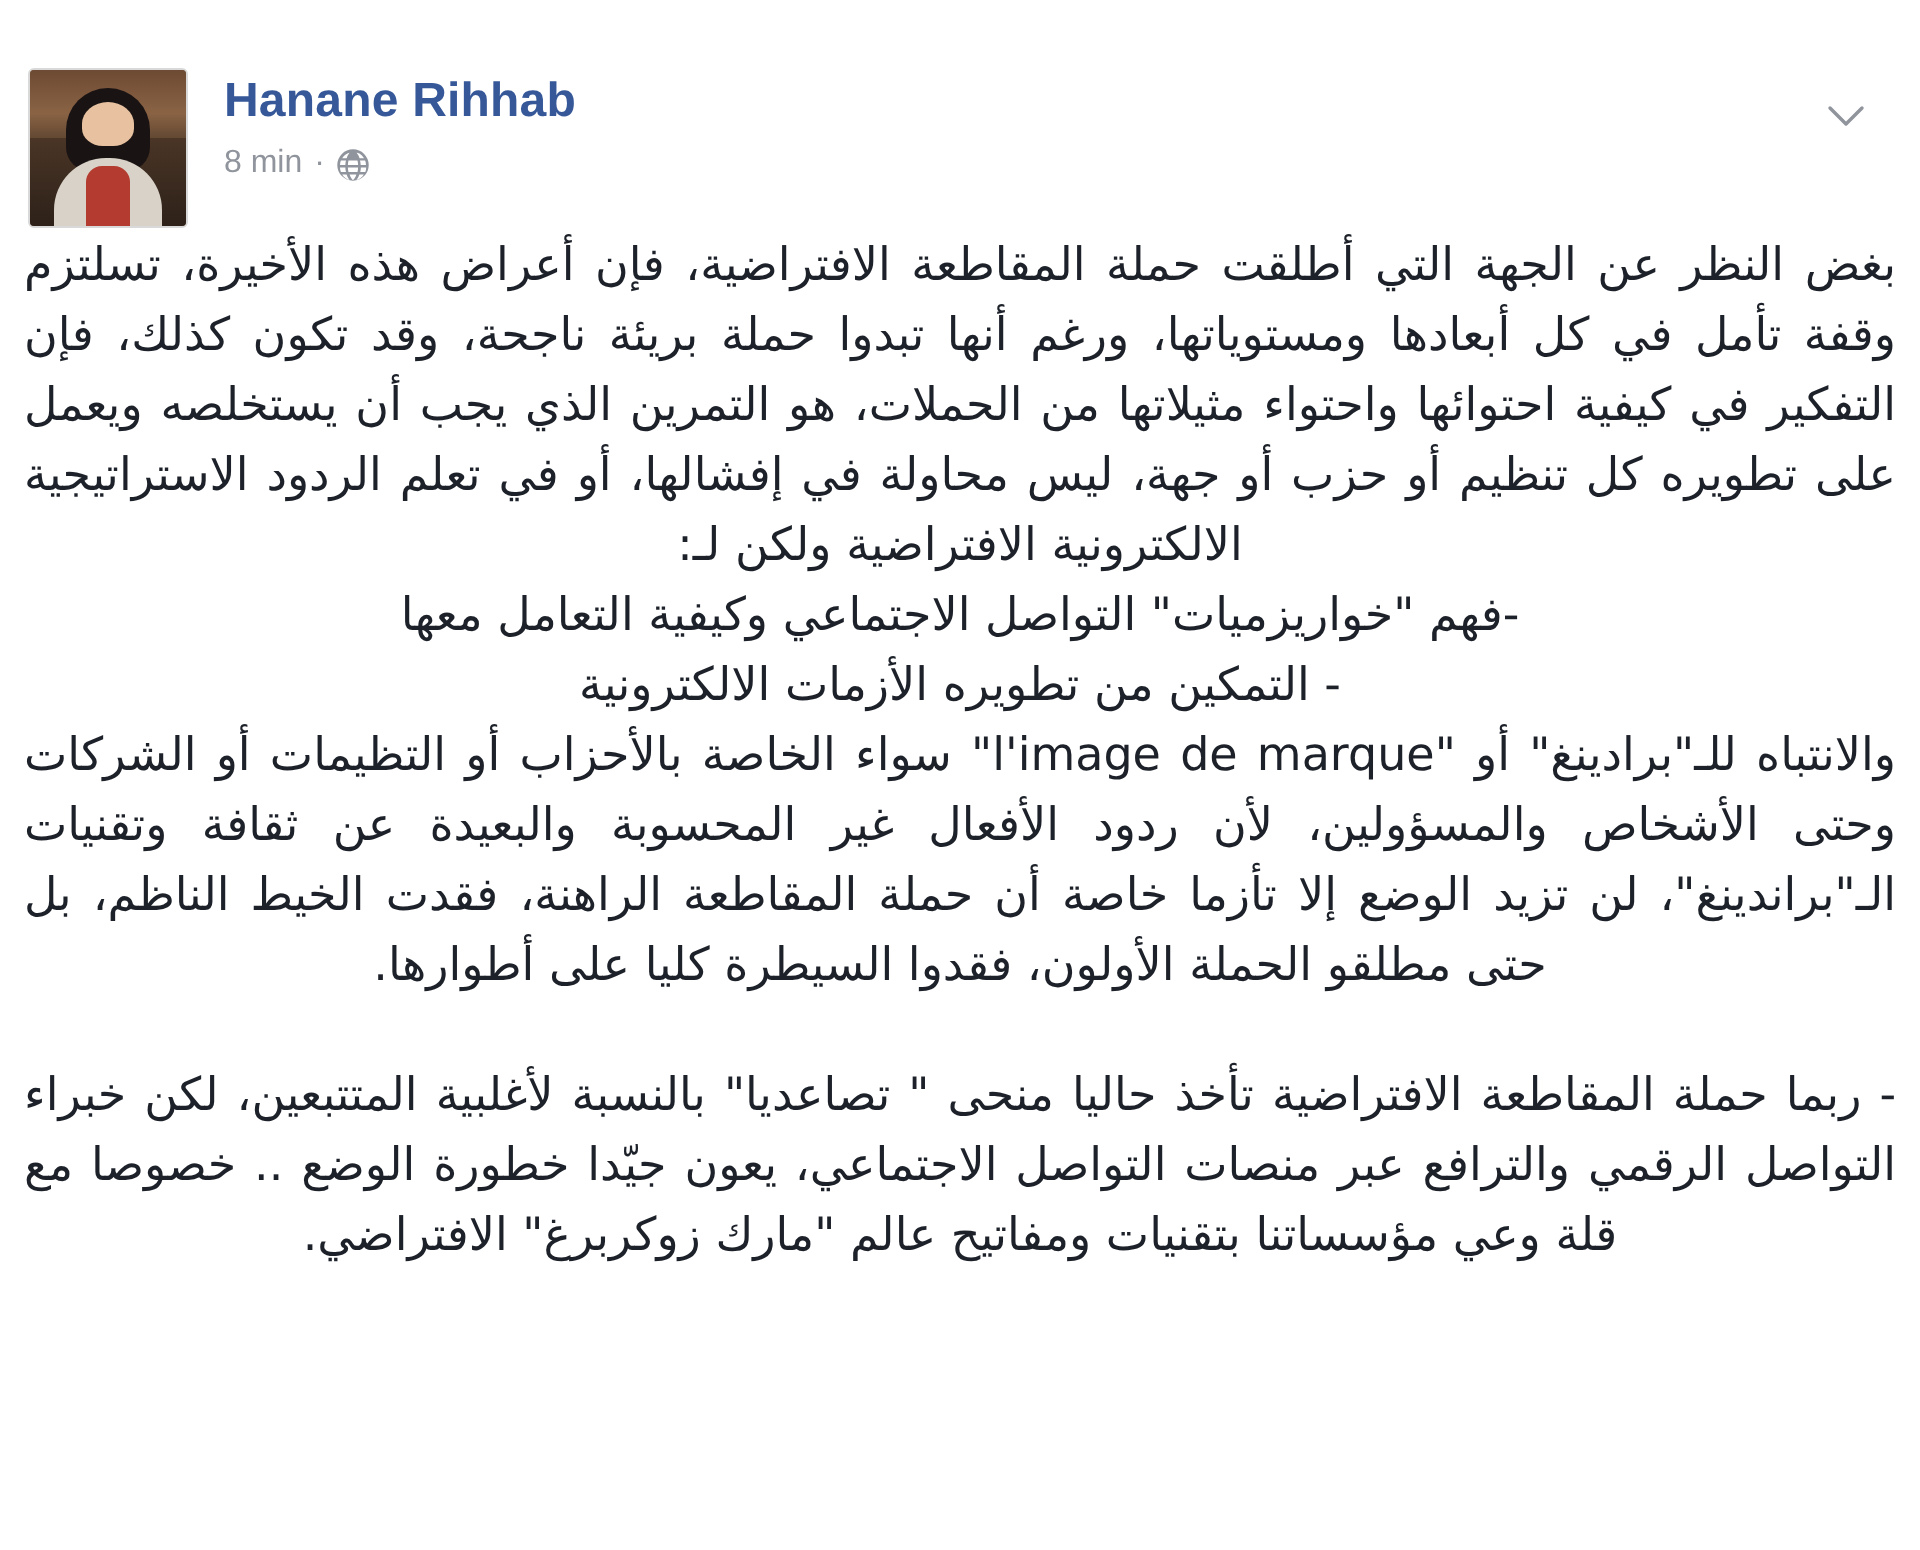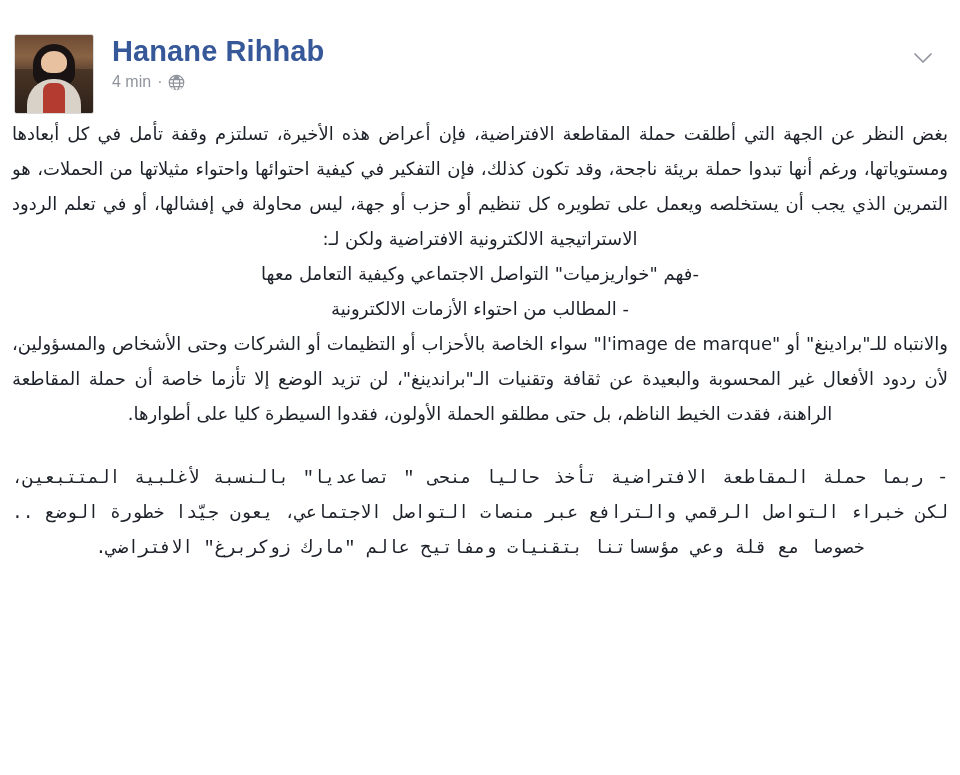--- a/index.html
+++ b/index.html
@@ -93,21 +93,21 @@
     border-radius: 8px 8px 0 0;
   }
 
   .header-text {
     padding-left: 18px;
     padding-top: 2px;
     direction: ltr;
     text-align: left;
   }
   .author-name {
-    font-size: 29px;
+    font-size: 24px;
     color: #365899;
     font-weight: bold;
     line-height: 30px;
     letter-spacing: .1px;
     font-family: "Liberation Sans", sans-serif;
     cursor: pointer;
   }
   .meta-row {
     display: flex;
     align-items: center;
@@ -137,34 +137,34 @@
     color: #90949c;
   }
   .chevron-btn svg { display: block; }
 
   
   .post-body {
     direction: rtl;
     text-align: center;
     padding: 8px 12px 0 12px;
     color: #1d2129;
-    font-size: 18px;
+    font-size: 23px;
     line-height: 35px;
     font-family: "DejaVu Sans", sans-serif;
   }
   .para {
     margin: 0;
     text-align: center;
   }
   .para.first {
     text-align: justify;
     text-align-last: center;
   }
   .para + .para { margin-top: 0; }
-  .para.spaced { margin-top: 30px; font-family: Liberation Mono, monospace; }
+  .para.spaced { margin-top: 30px; }
   .latin {
     direction: ltr;
     unicode-bidi: embed;
     margin-top: 24px;
   }
 </style>
 </head>
 <body>
 
 <div class="post">
@@ -176,38 +176,38 @@
       <div class="bg-lower"></div>
       <div class="hair"></div>
       <div class="hair-inner"></div>
       <div class="body"></div>
       <div class="scarf"></div>
     </div>
 
     <div class="header-text">
       <div class="author-name">Hanane Rihhab</div>
       <div class="meta-row">
-        <span class="meta-time">4 min</span>
+        <span class="meta-time">8 min</span>
         <span class="meta-dot">·</span>
         <span class="globe-icon">
           <svg width="17" height="17" viewBox="0 0 16 16" fill="#90949c" xmlns="http://www.w3.org/2000/svg">
             <path d="M8 0.6A7.4 7.4 0 1 0 8 15.4 7.4 7.4 0 0 0 8 0.6zm0 1.3a6.1 6.1 0 0 1 5.2 2.9h-2.1c-.3-1-.8-1.9-1.4-2.6.4-.1.8-.2 1.2-.3H8zm-1.6.3c-.6.7-1.1 1.6-1.4 2.6H2.9A6.1 6.1 0 0 1 6.4 2.2zM2.3 5.9h2.4c-.2.7-.3 1.4-.3 2.1H1.9c0-.7.1-1.4.4-2.1zm3.6 0h4.2c.2.7.3 1.4.3 2.1H5.6c0-.7.1-1.4.3-2.1zm5.4 0h2.4c.3.7.4 1.4.4 2.1h-2.5c0-.7-.1-1.4-.3-2.1zM1.9 9.2h2.5c0 .7.1 1.4.3 2.1H2.3c-.3-.7-.4-1.4-.4-2.1zm3.7 0h4.8c0 .7-.1 1.4-.3 2.1H5.9c-.2-.7-.3-1.4-.3-2.1zm6.1 0h2.5c0 .7-.1 1.4-.4 2.1h-2.4c.2-.7.3-1.4.3-2.1zM2.9 12.5h2.1c.3 1 .8 1.9 1.4 2.6a6.1 6.1 0 0 1-3.5-2.6zm3.5 0h3.2c-.5 1.5-1.2 2.5-1.6 2.5s-1.1-1-1.6-2.5zm4.6 0h2.1a6.1 6.1 0 0 1-3.5 2.6c.6-.7 1.1-1.6 1.4-2.6z"></path>
           </svg>
         </span>
       </div>
     </div>
 
     <div class="chevron-btn">
       <svg width="30" height="20" viewBox="0 0 30 20" xmlns="http://www.w3.org/2000/svg">
         <path d="M7 6 L15 14 L23 6" stroke="#90949c" stroke-width="1.7" fill="none" stroke-linecap="round" stroke-linejoin="round"></path>
       </svg>
     </div>
   </div>
 
   <div class="post-body">
     <p class="para first">بغض النظر عن الجهة التي أطلقت حملة المقاطعة الافتراضية، فإن أعراض هذه الأخيرة، تسلتزم وقفة تأمل في كل أبعادها ومستوياتها، ورغم أنها تبدوا حملة بريئة ناجحة، وقد تكون كذلك، فإن التفكير في كيفية احتوائها واحتواء مثيلاتها من الحملات، هو التمرين الذي يجب أن يستخلصه ويعمل على تطويره كل تنظيم أو حزب أو جهة، ليس محاولة في إفشالها، أو في تعلم الردود الاستراتيجية الالكترونية الافتراضية ولكن لـ:</p>
     <p class="para">-فهم "خواريزميات" التواصل الاجتماعي وكيفية التعامل معها</p>
-    <p class="para">- المطالب من احتواء الأزمات الالكترونية</p>
+    <p class="para">- التمكين من تطويره الأزمات الالكترونية</p>
     <p class="para first"><span>والانتباه للـ"برادينغ" أو "</span><span class="latin">l'image de marque</span><span>" سواء الخاصة بالأحزاب أو التظيمات أو الشركات وحتى الأشخاص والمسؤولين، لأن ردود الأفعال غير المحسوبة والبعيدة عن ثقافة وتقنيات الـ"براندينغ"، لن تزيد الوضع إلا تأزما خاصة أن حملة المقاطعة الراهنة، فقدت الخيط الناظم، بل حتى مطلقو الحملة الأولون، فقدوا السيطرة كليا على أطوارها.</span></p>
     <p class="para first spaced">- ربما حملة المقاطعة الافتراضية تأخذ حاليا منحى " تصاعديا" بالنسبة لأغلبية المتتبعين، لكن خبراء التواصل الرقمي والترافع عبر منصات التواصل الاجتماعي، يعون جيّدا خطورة الوضع .. خصوصا مع قلة وعي مؤسساتنا بتقنيات ومفاتيح عالم "مارك زوكربرغ" الافتراضي.</p>
   </div>
 
 </div>
 
 </body></html>

